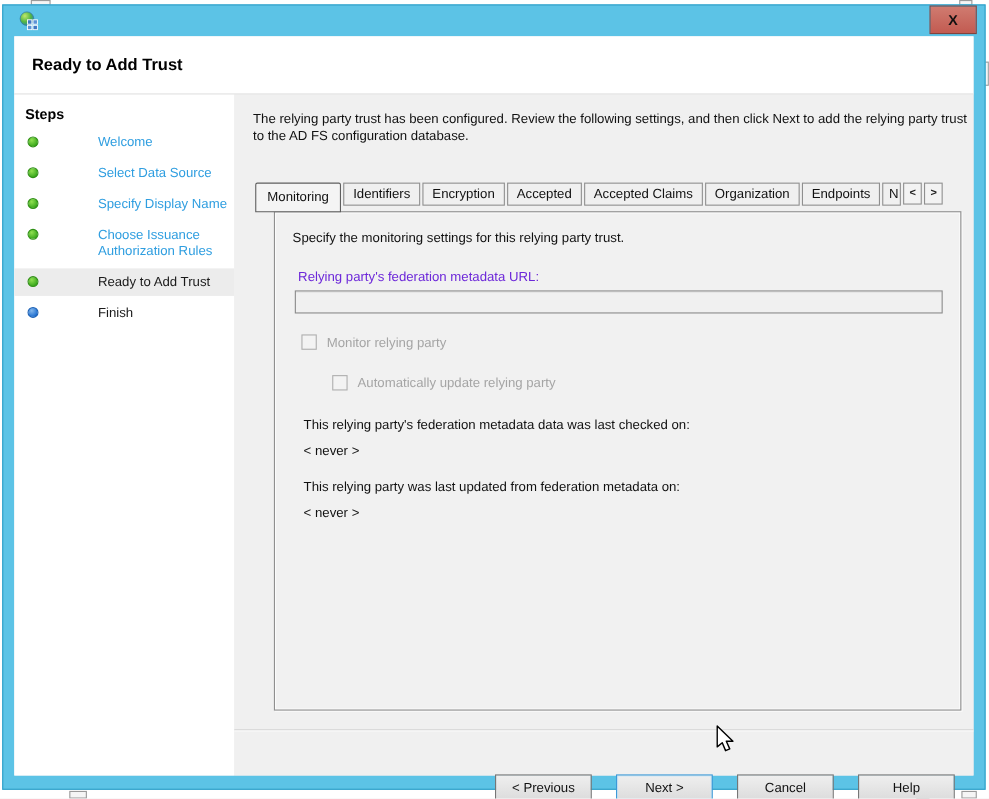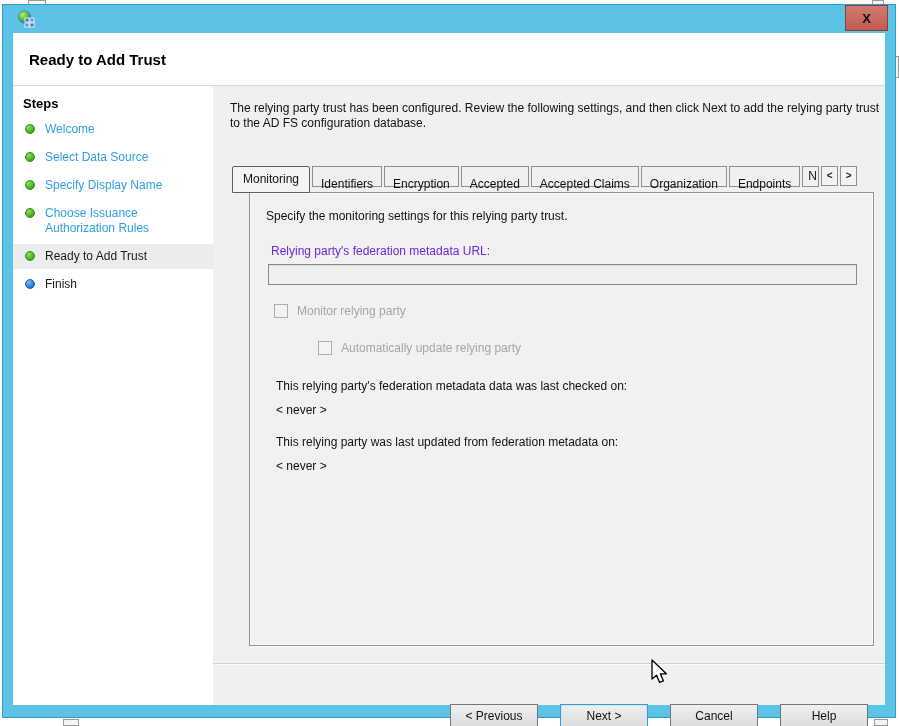--- a/index.html
+++ b/index.html
@@ -43,31 +43,31 @@
 
   .bodyrow { flex:1; display:flex; min-height:0; }
 
   
   .sidebar { width:200px; flex:none; background:#ffffff; padding-top:10px; }
   .sidebar-title { font-weight:bold; font-size:13px; padding-left:10px; margin:0 0 6px 0; color:#000; }
   .step { display:flex; align-items:flex-start; padding:5px 6px 5px 9px; margin-top:3px; }
   .bullet { width:10px; height:10px; border-radius:50%; margin:2px 10px 0 3px; flex:none; }
   .bullet-done { background:radial-gradient(circle at 35% 30%, #8fe050, #3aa81c 75%); border:1px solid #2f8f15; }
   .bullet-next { background:radial-gradient(circle at 35% 30%, #83b7ec, #1f6fd0 75%); border:1px solid #1a5fb4; }
-  .step-label { color:#2f9ee0; line-height:15px; max-width:150px; cursor:pointer; }
+  .step-label { color:#2f9ee0; line-height:15px; max-width:150px; cursor:pointer;margin-left:44px; }
   .step.current { background:#ececec; }
   .step.current .step-label, .step.upcoming .step-label { color:#1a1a1a; cursor:default; }
 
   
   .content { flex:1; position:relative; background:#f0f0f0; }
   .intro { position:absolute; left:17px; top:15px; width:650px; line-height:15px; color:#111; }
 
   .tabstrip { position:absolute; left:19px; top:80px; height:27px; display:flex; align-items:flex-start; z-index:2; }
   .tab {
-    height:21px; line-height:19px; padding:8px 8px; background:#f0f0f0;
+    height:21px; line-height:19px; padding:0 8px; background:#f0f0f0;
     border:1px solid #8f8f8f; margin-left:2px; white-space:nowrap; color:#111; cursor:pointer;
   }
   .tab.active {
     height:27px; line-height:25px; padding:0 10px; background:#f4f4f4;
     border:1px solid #5f5f5f; border-top-left-radius:2px; border-top-right-radius:2px;
     margin-left:0; position:relative; z-index:3;
   }
   .tab.truncated { width:17px; padding:0 0 0 5px; overflow:hidden; }
   .tab-scroll {
     width:17px; height:20px; margin-left:2px; background:#f3f3f3;
@@ -85,21 +85,21 @@
   .panel-instruction { position:absolute; left:16px; top:16px; color:#111; }
   .url-label { position:absolute; left:21px; top:51px; color:#6d28d9; }
   .url-input {
     position:absolute; left:18px; top:71px; width:589px; height:21px;
     background:#f0f0f0; border:1px solid #8a8a8a;
     box-shadow: inset 0 1px 0 #dcdcdc;
     font-family:"Liberation Sans", sans-serif; font-size:12px; padding:0 4px; color:#555;
   }
   .cbrow { position:absolute; display:flex; align-items:center; }
   .cbrow.cb1 { left:24px; top:111px; }
-  .cbrow.cb2 { left:68px; top:148px;text-align:right; }
+  .cbrow.cb2 { left:52px; top:148px;text-align:right; }
   .cbbox { width:14px; height:14px; background:#f3f3f3; border:1px solid #aeaeae; margin-right:9px; flex:none; }
   .cblabel { color:#a5a5a5; }
   .meta { position:absolute; left:26px; color:#111; }
   .meta.m1l { top:186px; } .meta.m1v { top:210px; }
   .meta.m2l { top:242px; } .meta.m2v { top:266px; }
 
   
   .footer-divider {
     position:absolute; left:0; right:0; top:577px; height:2px;
     border-top:1px solid #d2d2d2; border-bottom:1px solid #fafafa;

